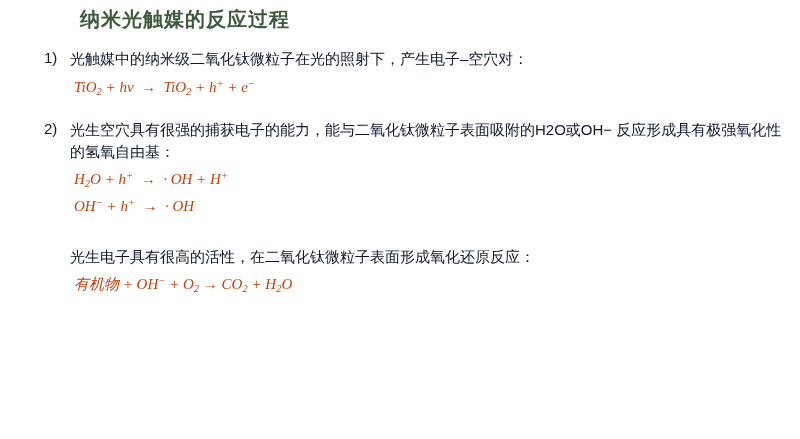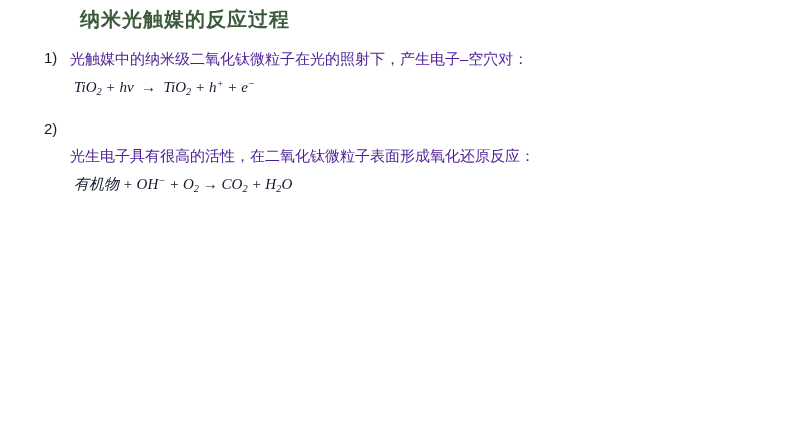--- a/index.html
+++ b/index.html
@@ -48,35 +48,35 @@
     width: 26px;
     flex: 0 0 26px;
     padding-top: 1px;
   }
   .item-body {
     flex: 1 1 auto;
   }
   .ctext {
     font-family: "Liberation Sans", sans-serif;
     font-size: 15px;
-    color: #4c1d95;
+    color: #0f172a;
     line-height: 1.45;
     font-weight: 500;
   }
   .ctext.sub {
     margin-top: 26px;
   }
   .eqblock {
     margin: 4px 0 0 4px;
   }
   .eq {
     font-family: "Liberation Serif", serif;
     font-style: italic;
     font-size: 15px;
-    color: #0f172a;
+    color: #c2410c;
     line-height: 1.75;
     white-space: pre;
   }
   .eq sub {
     font-size: 0.7em;
     vertical-align: -0.25em;
     font-style: italic;
   }
   .eq sup {
     font-size: 0.7em;
@@ -102,20 +102,25 @@
           <div class="eq">TiO<sub>2</sub> + hv  →  TiO<sub>2</sub> + h<sup>+</sup> + e<sup>−</sup></div>
         </div>
       </div>
     </div>
 
     <div class="gap-2"></div>
 
     <div class="item">
       <div class="marker">2)</div>
       <div class="item-body">
+        <div class="ctext">光生空穴具有很强的捕获电子的能力，能与二氧化钛微粒子表面吸附的H2O或OH− 反应形成具有极强氧化性的氢氧自由基：</div>
+        <div class="eqblock">
+          <div class="eq">H<sub>2</sub>O + h<sup>+</sup>  →  · OH + H<sup>+</sup></div>
+          <div class="eq">OH<sup>−</sup> + h<sup>+</sup>  →  · OH</div>
+        </div>
         <div class="ctext sub">光生电子具有很高的活性，在二氧化钛微粒子表面形成氧化还原反应：</div>
         <div class="eqblock">
           <div class="eq">有机物 + OH<sup>−</sup> + O<sub>2</sub> → CO<sub>2</sub> + H<sub>2</sub>O</div>
         </div>
       </div>
     </div>
 
   </div>
 </div>
 

